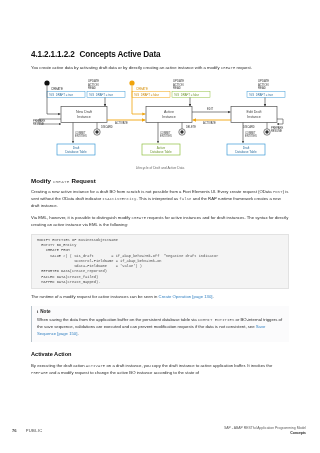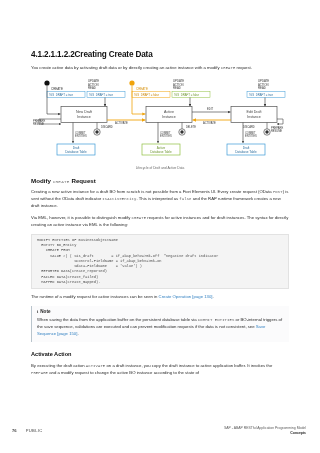--- a/index.html
+++ b/index.html
@@ -31,21 +31,21 @@
 
   
   .h-sec {
     font-size: 8.2px;
     font-weight: bold;
     letter-spacing: -0.15px;
     color: #111;
     margin: 0 0 6px 0;
     line-height: 1.1;
   }
-  .h-sec .num { }
+  .h-sec .num { margin-right: 5px; }
 
   
   .para {
     font-size: 4.25px;
     line-height: 1.62;
     color: #2b2b2b;
     margin: 0 0 5px 0;
     text-align: left;
   }
   .mono {
@@ -167,21 +167,21 @@
   }
 </style>
 </head>
 <body>
 
 <div class="page">
 
   <div class="content">
 
     <h1 class="h-sec">
-      <span class="num">4.1.2.1.1.2.2</span><span>Creating Create Data</span>
+      <span class="num">4.1.2.1.1.2.2</span><span>Concepts Active Data</span>
     </h1>
 
     <p class="para"><span>You create active data by activating draft data or by directly creating an active instance with a modify </span><span class="mono">CREATE</span><span> request.</span></p>
 
     <div class="figure">
       <svg class="fig-canvas" width="258" height="80" viewBox="0 0 258 80">
         <defs>
           <marker id="ah" markerWidth="5" markerHeight="5" refX="4" refY="2" orient="auto">
             <path d="M0,0 L4,2 L0,4 z" fill="#333"></path>
           </marker>

